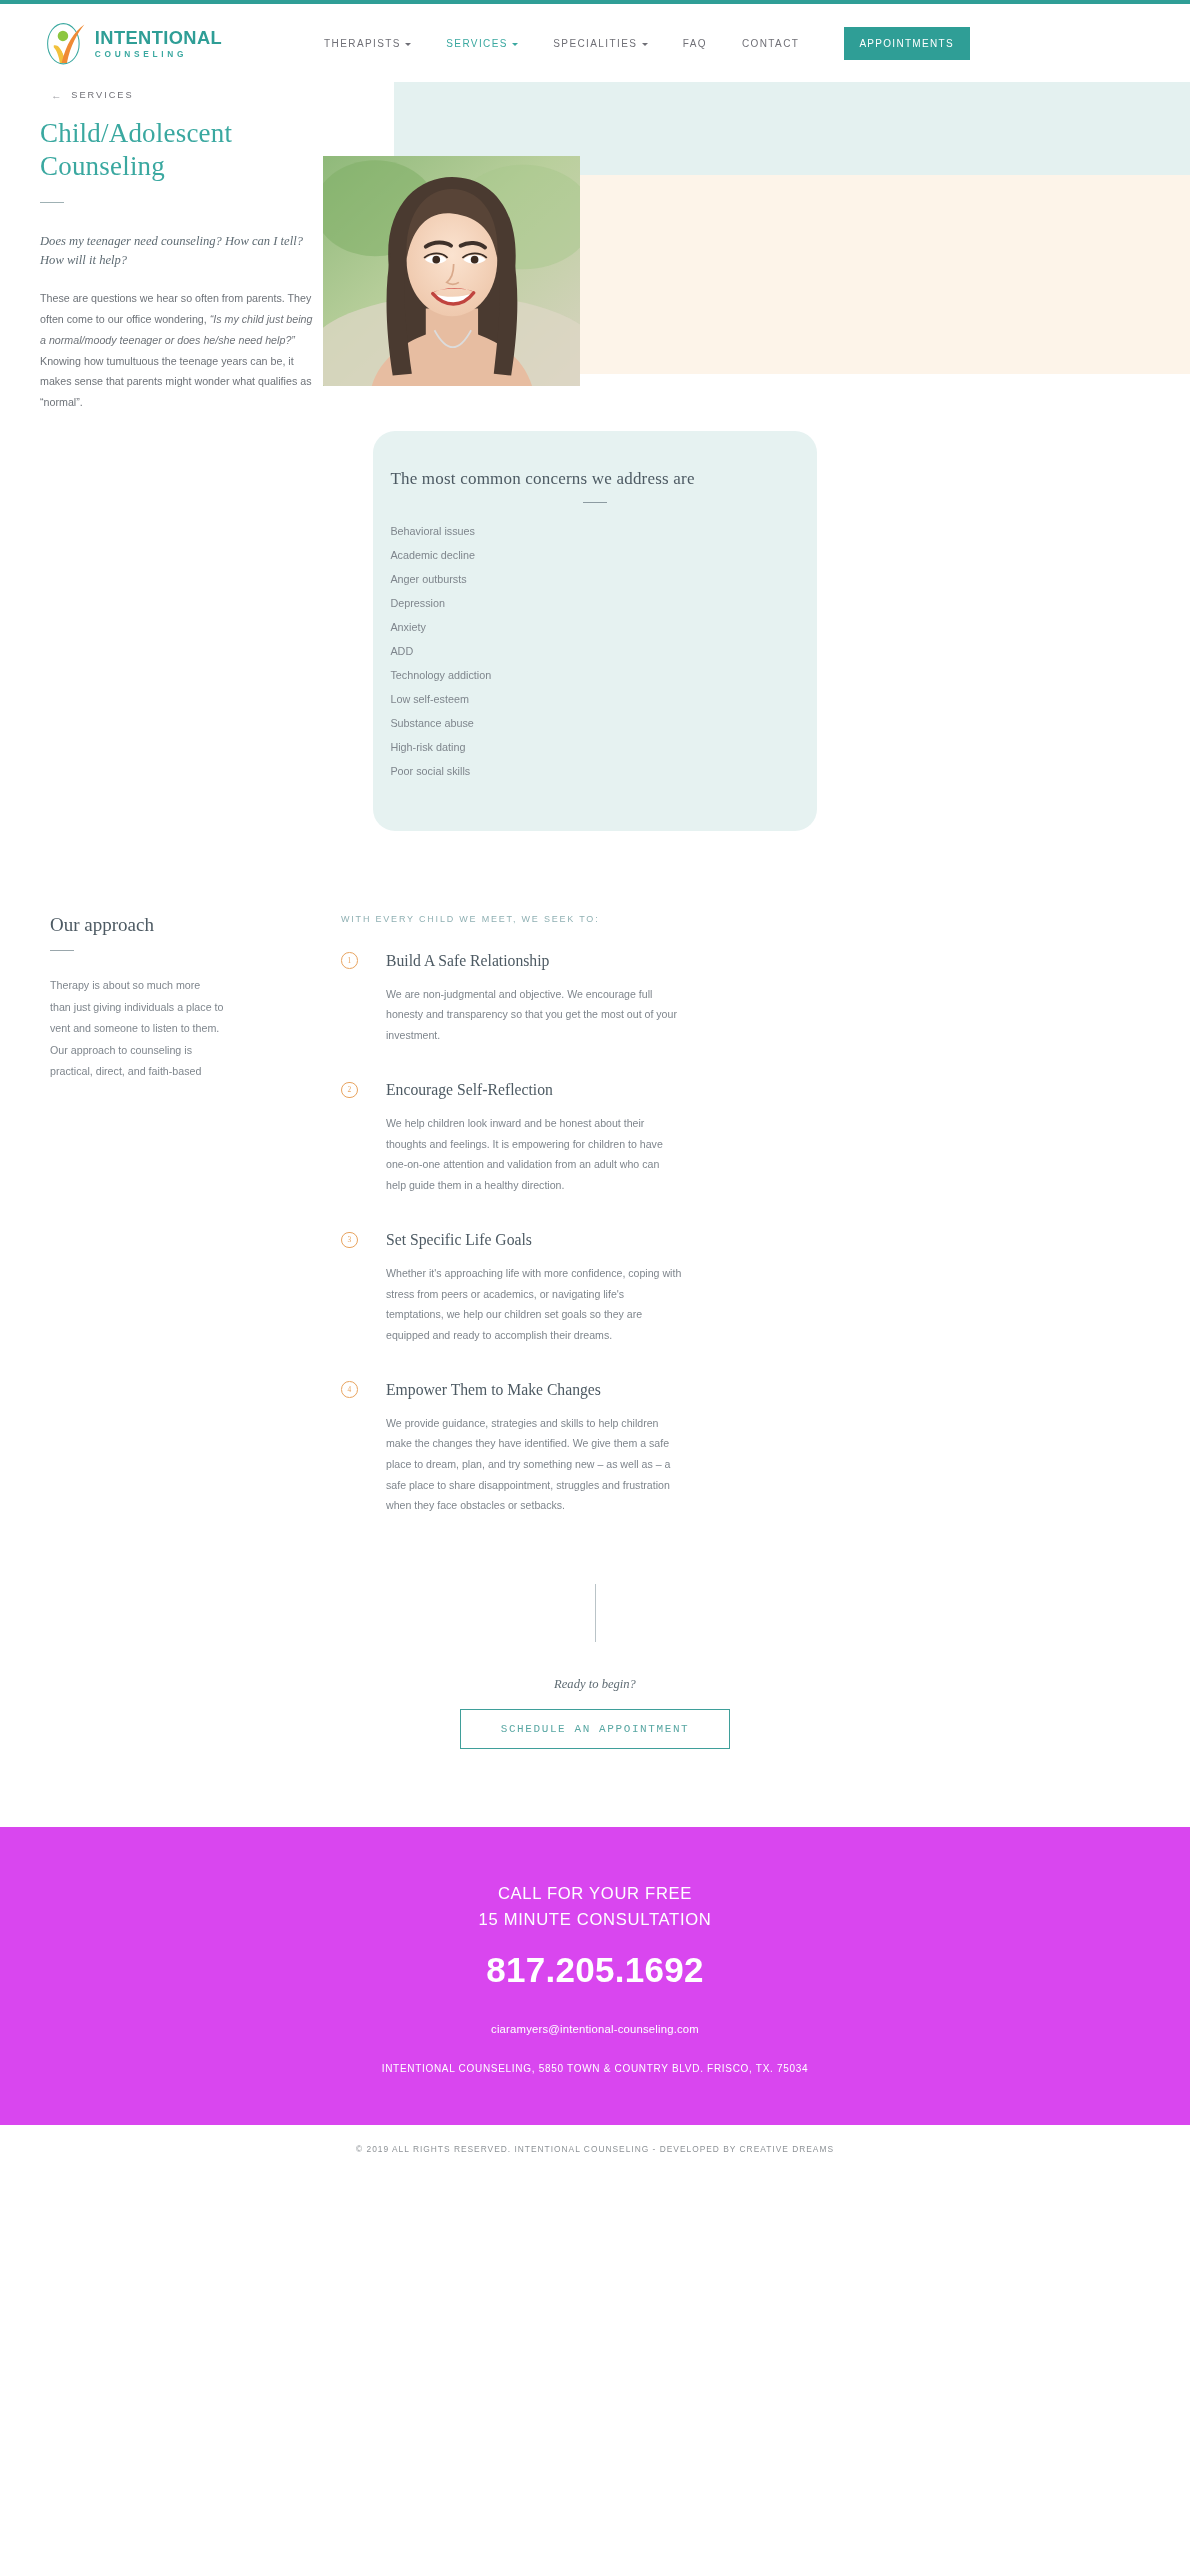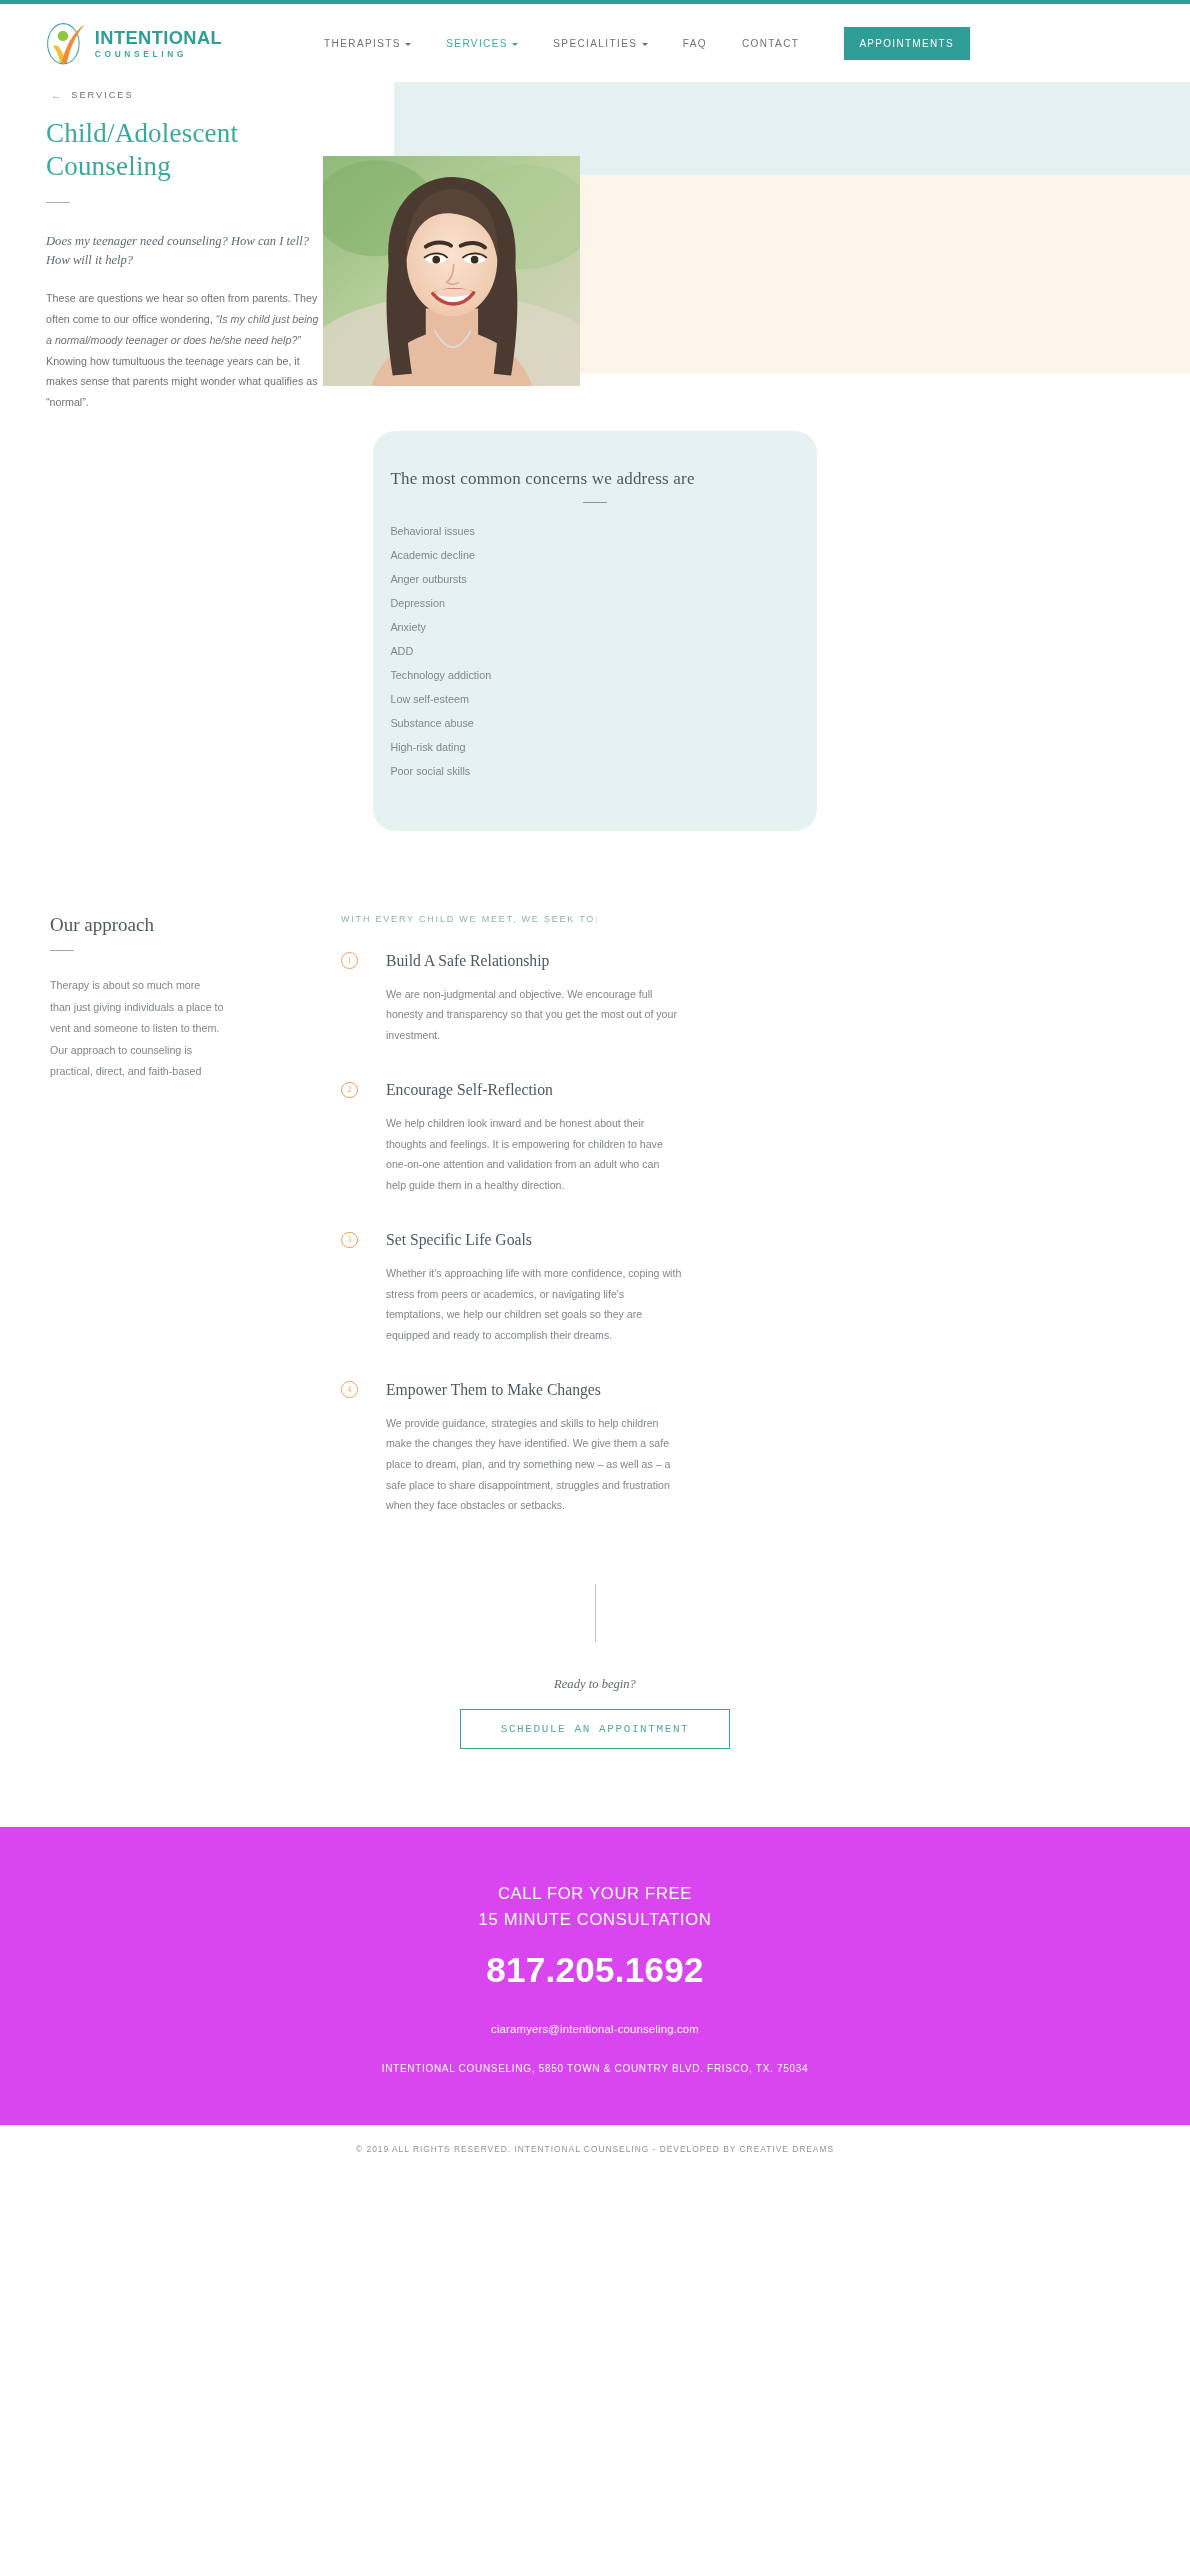--- a/index.html
+++ b/index.html
@@ -145,21 +145,21 @@
     align-items: center;
     gap: 7.8px;
     cursor: pointer;
     z-index: 4;
   }
 
   .breadcrumb .arrow { font-size: 10.5px; color: #9a9aa0; }
 
   .hero-left {
     position: absolute;
-    left: 46px;
+    left: 40px;
     top: 35px;
     width: 279px;
     z-index: 4;
   }
 
   .page-title {
     font-family: "Liberation Serif", serif;
     font-size: 27px;
     line-height: 1.22;
     color: #3aa8a0;

